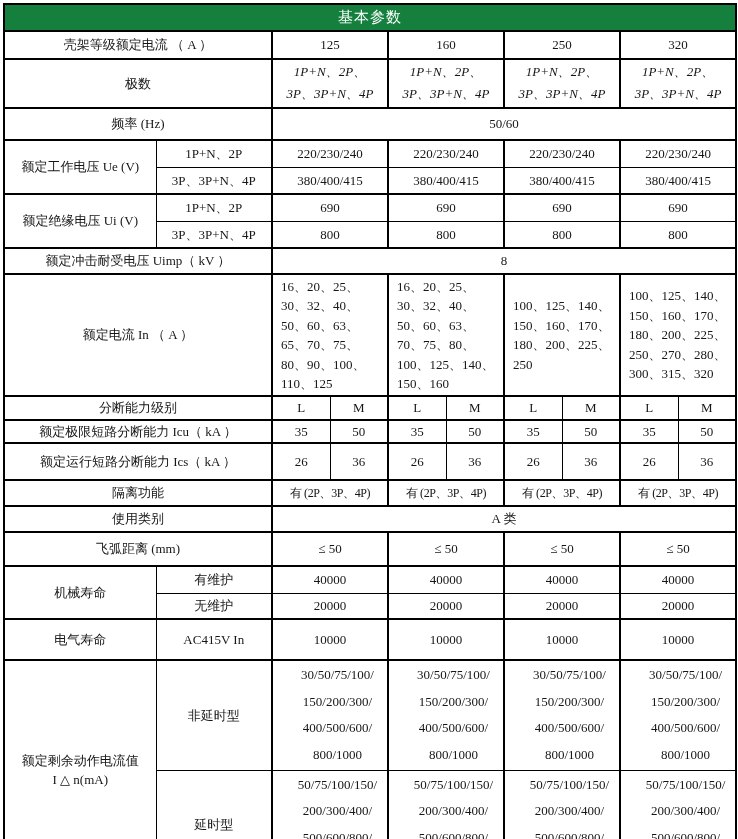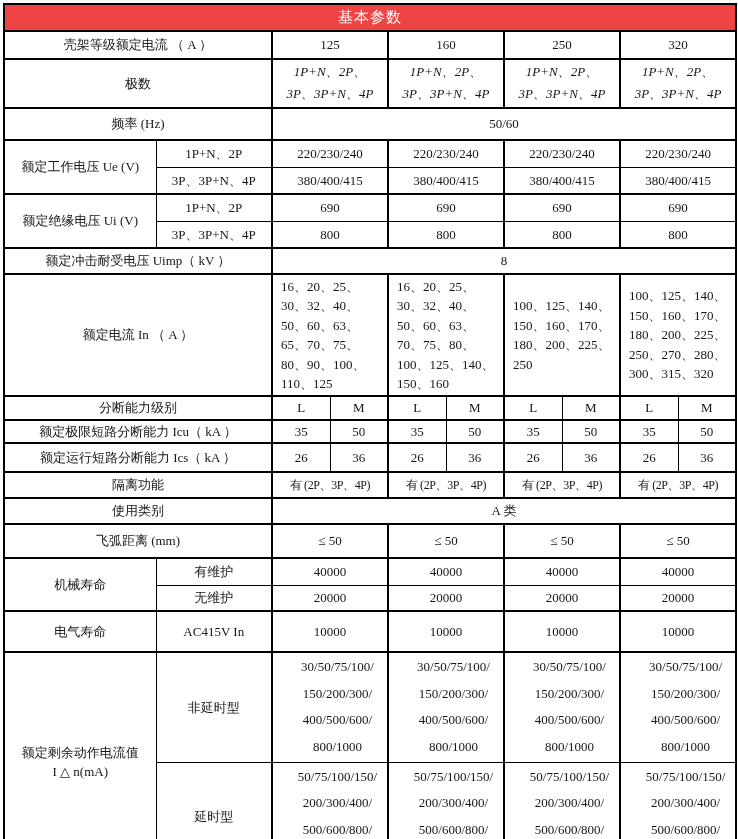--- a/index.html
+++ b/index.html
@@ -31,21 +31,21 @@
     <col style="width:58px">
         <col style="width:58px">
     <col style="width:58px">
         <col style="width:58px">
     <col style="width:58px">
         <col style="width:58px">
   </colgroup>
 
   <tbody>
         <tr class="thead" style="height:23px">
-    <td colspan="10" style="background: #ef4444;">基本参数</td>
+    <td colspan="10" style="background: #15803d;">基本参数</td>
   </tr>
 
   <tr class="sect" style="height:28px">
     <td colspan="2">壳架等级额定电流 （ A ）</td>
     <td colspan="2" class="cmaj">125</td>
     <td colspan="2" class="cmaj">160</td>
     <td colspan="2" class="cmaj">250</td>
     <td colspan="2" class="cmaj">320</td>
   </tr>
 
@@ -145,21 +145,21 @@
     <td class="cmaj">35</td>
     <td>50</td>
     <td class="cmaj">35</td>
     <td>50</td>
     <td class="cmaj">35</td>
     <td>50</td>
     <td class="cmaj">35</td>
     <td>50</td>
   </tr>
 
-  <tr class="sect" style="height:29px">
+  <tr class="sect" style="height:37px">
     <td colspan="2">额定运行短路分断能力 Ics（ kA ）</td>
     <td class="cmaj">26</td>
     <td>36</td>
     <td class="cmaj">26</td>
     <td>36</td>
     <td class="cmaj">26</td>
     <td>36</td>
     <td class="cmaj">26</td>
     <td>36</td>
   </tr>

